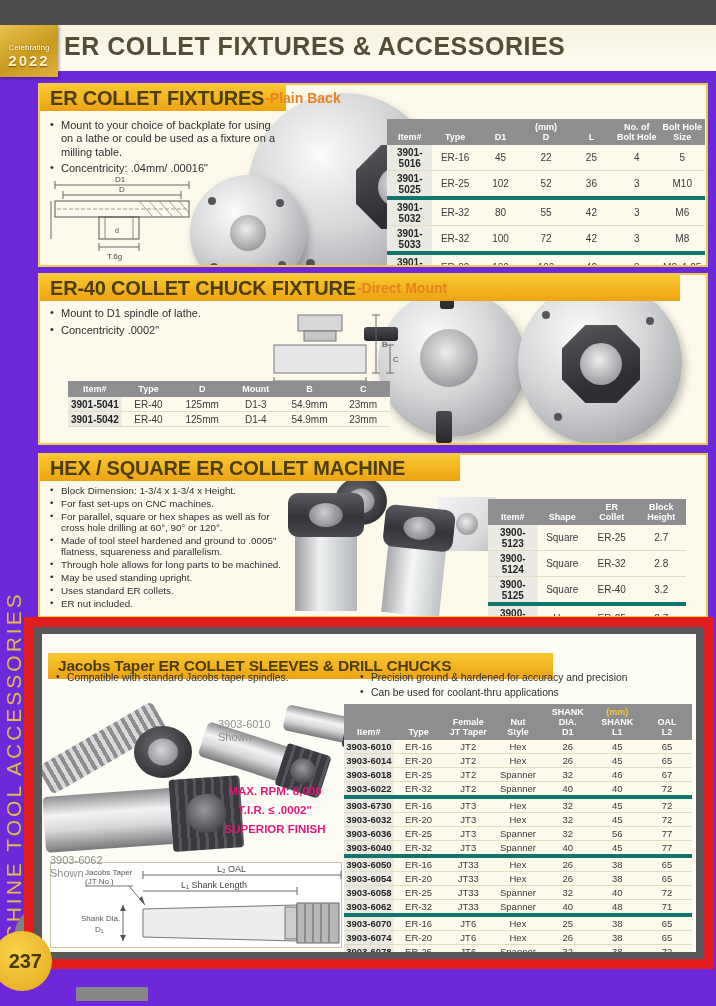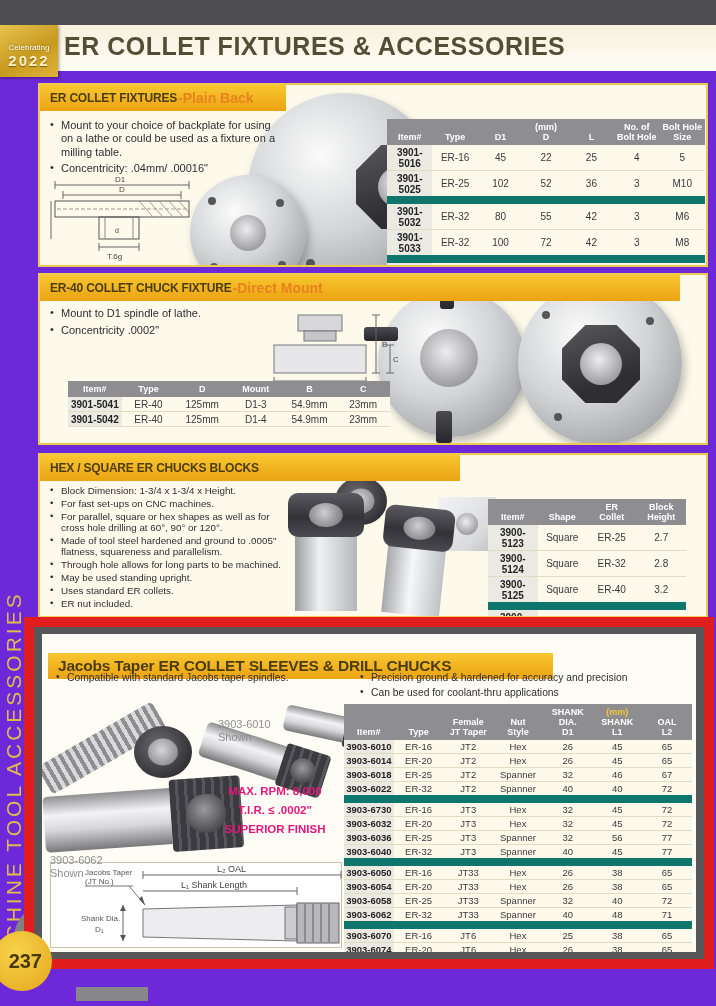--- a/index.html
+++ b/index.html
@@ -29,40 +29,40 @@
   .page-badge { position:absolute; left:-8px; top:906px; width:60px; height:60px; border-radius:50%;
                 background:radial-gradient(circle at 40% 35%,#f8d24a,#e3a81c); z-index:4;
                 display:flex; align-items:center; justify-content:flex-end; padding-right:10px; }
   .page-badge .num { font-size:20px; font-weight:bold; color:#473908;text-align:right; }
 
   
   .panel { position:absolute; background:#fdfaec; border:2px solid #eecb4e; overflow:hidden; }
   .sec-head { position:absolute; left:0; top:0; height:26px;
               background:linear-gradient(#f8c730,#eca312); display:flex; align-items:center;
               padding-left:10px; white-space:nowrap; z-index:3; }
-  .sec-title { font-size:12px; font-weight:bold; color:#4c3d0e; letter-spacing:-0.2px; }
+  .sec-title { font-size:20px; font-weight:bold; color:#4c3d0e; letter-spacing:-0.2px; }
   .sec-sub { font-size:14px; font-weight:bold; color:#e8821e; margin-left:1px; }
 
   .bullets { list-style:none; position:absolute; z-index:3; }
   .bullets li { position:relative; padding-left:13px; color:#2e2e30; margin-bottom:3px; }
   .bullets li::before { content:"•"; position:absolute; left:2px; top:-1px; }
   .b-s1 li { font-size:11px; line-height:1.22; }
   .b-s2 li { font-size:11px; line-height:1.25; }
   .b-s3 li { font-size:9.8px; line-height:1.12; margin-bottom:2px; }
   .b-s4 li { font-size:10.3px; line-height:1.2; margin-bottom:3px; }
 
   
   table.ptable { position:absolute; border-collapse:collapse; table-layout:fixed; z-index:5;
                  background:#fdfaec; }
   .ptable th { background:#8e8e90; color:#fff; font-weight:bold; font-size:9px; line-height:1.12;
                padding:3px 1px; text-align:center; vertical-align:bottom; }
   .ptable td { text-align:center; font-size:10px; color:#39393b; padding:1.5px 2px;
                border-bottom:1px solid #e3dcc4; background:#fdfaec; }
   .ptable td.item-col { font-weight:bold; color:#242426; background:#eaeae3; }
-  .ptable tr.group-start td { border-top:8px solid #0f766e; }
+  .ptable tr.group-start td { border-top:4px solid #0f766e; }
   .t4 .unit-line { color:#f4c63a; }
   .t4 td { font-size:9.5px; padding:1px 2px; }
 
   
   .photo-chuck { position:absolute; border-radius:50%;
       background:radial-gradient(circle at 38% 32%, #fbfbfb, #d3d4d6 45%, #a8a9ac 78%, #8d8e91);
       box-shadow:3px 5px 9px rgba(0,0,0,.25); }
   .cnut { position:absolute; background:linear-gradient(160deg,#57575c,#2f2f33 70%);
       clip-path:polygon(30% 0,70% 0,100% 30%,100% 70%,70% 100%,30% 100%,0 70%,0 30%); }
   .chole { position:absolute; border-radius:50%;
@@ -302,21 +302,21 @@
             <td>D1-4</td>
             <td>54.9mm</td>
             <td>23mm</td>
           </tr>
         </tbody>
       </table>
   </div>
 
   <div class="panel" style="left:38px; top:428px; width:670px; height:165px;">
     <div class="sec-head" style="width:420px;">
-      <span class="sec-title">HEX / SQUARE ER CHUCKS BLOCKS</span>
+      <span class="sec-title">HEX / SQUARE ER COLLET MACHINE</span>
     </div>
     <ul class="bullets b-s3" style="left:8px; top:31px; width:242px;">
         <li>Block Dimension: 1-3/4 x 1-3/4 x Height.</li>
         <li>For fast set-ups on CNC machines.</li>
         <li>For parallel, square or hex shapes as well as for cross hole drilling at 60°, 90° or 120°.</li>
         <li>Made of tool steel hardened and ground to .0005" flatness, squareness and parallelism.</li>
         <li>Through hole allows for long parts to be machined.</li>
         <li>May be used standing upright.</li>
         <li>Uses standard ER collets.</li>
         <li>ER nut included.</li>

